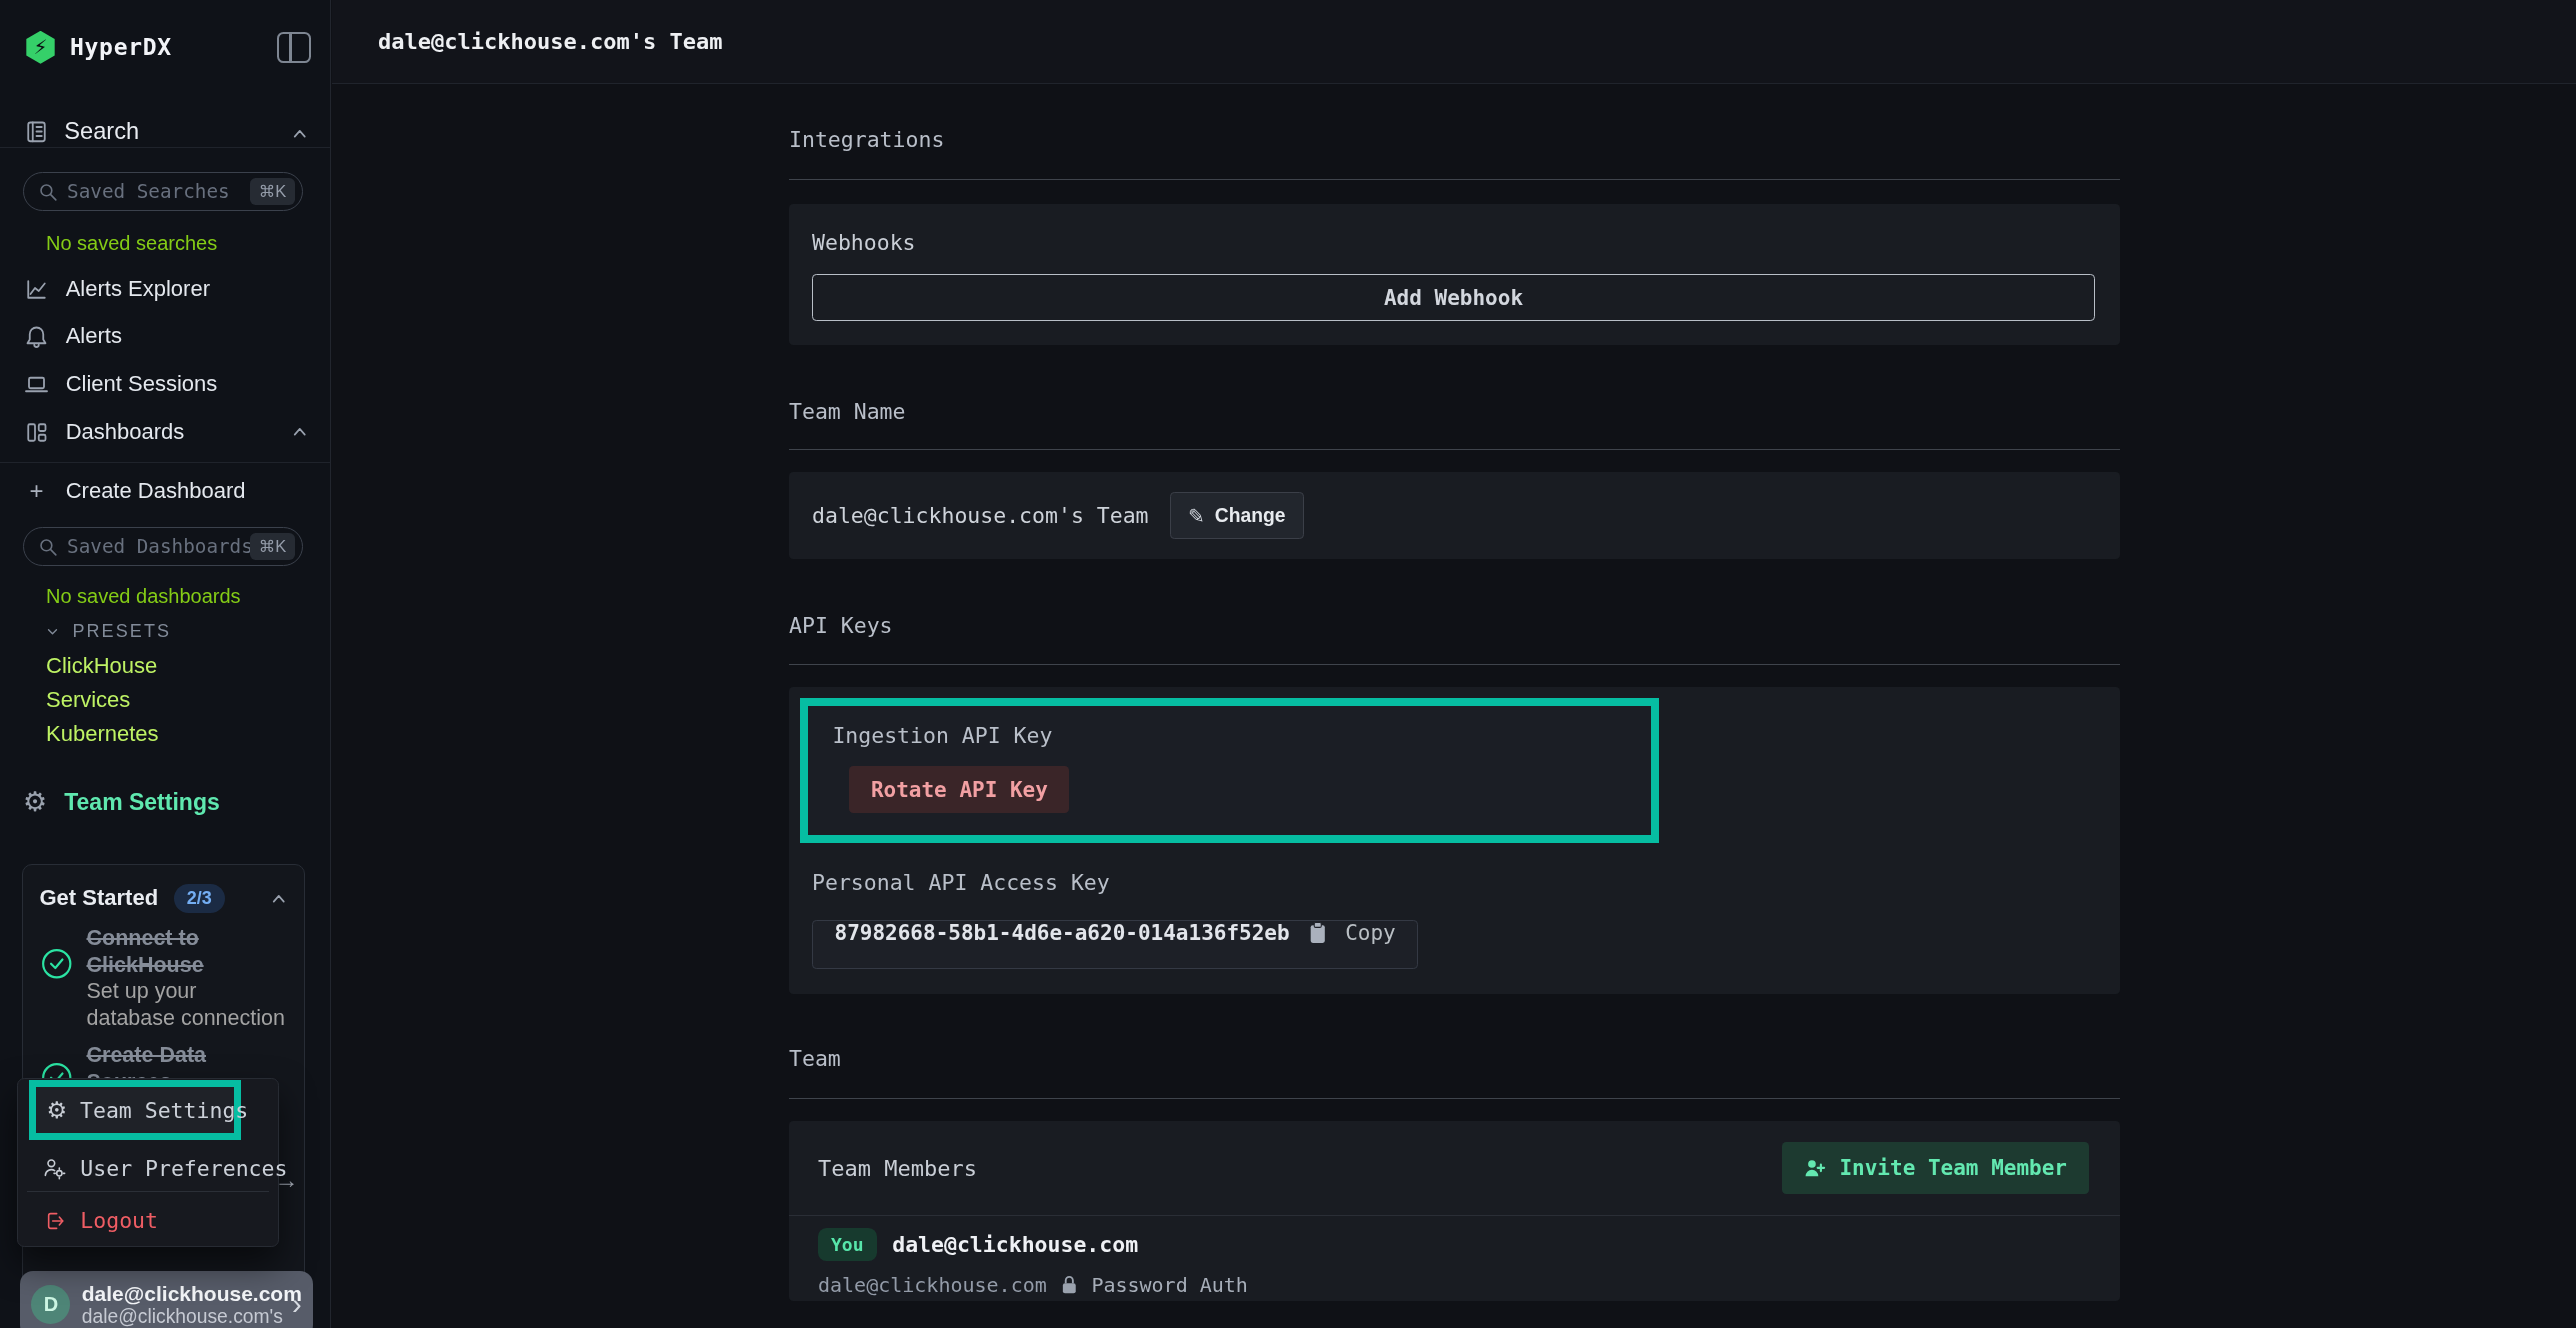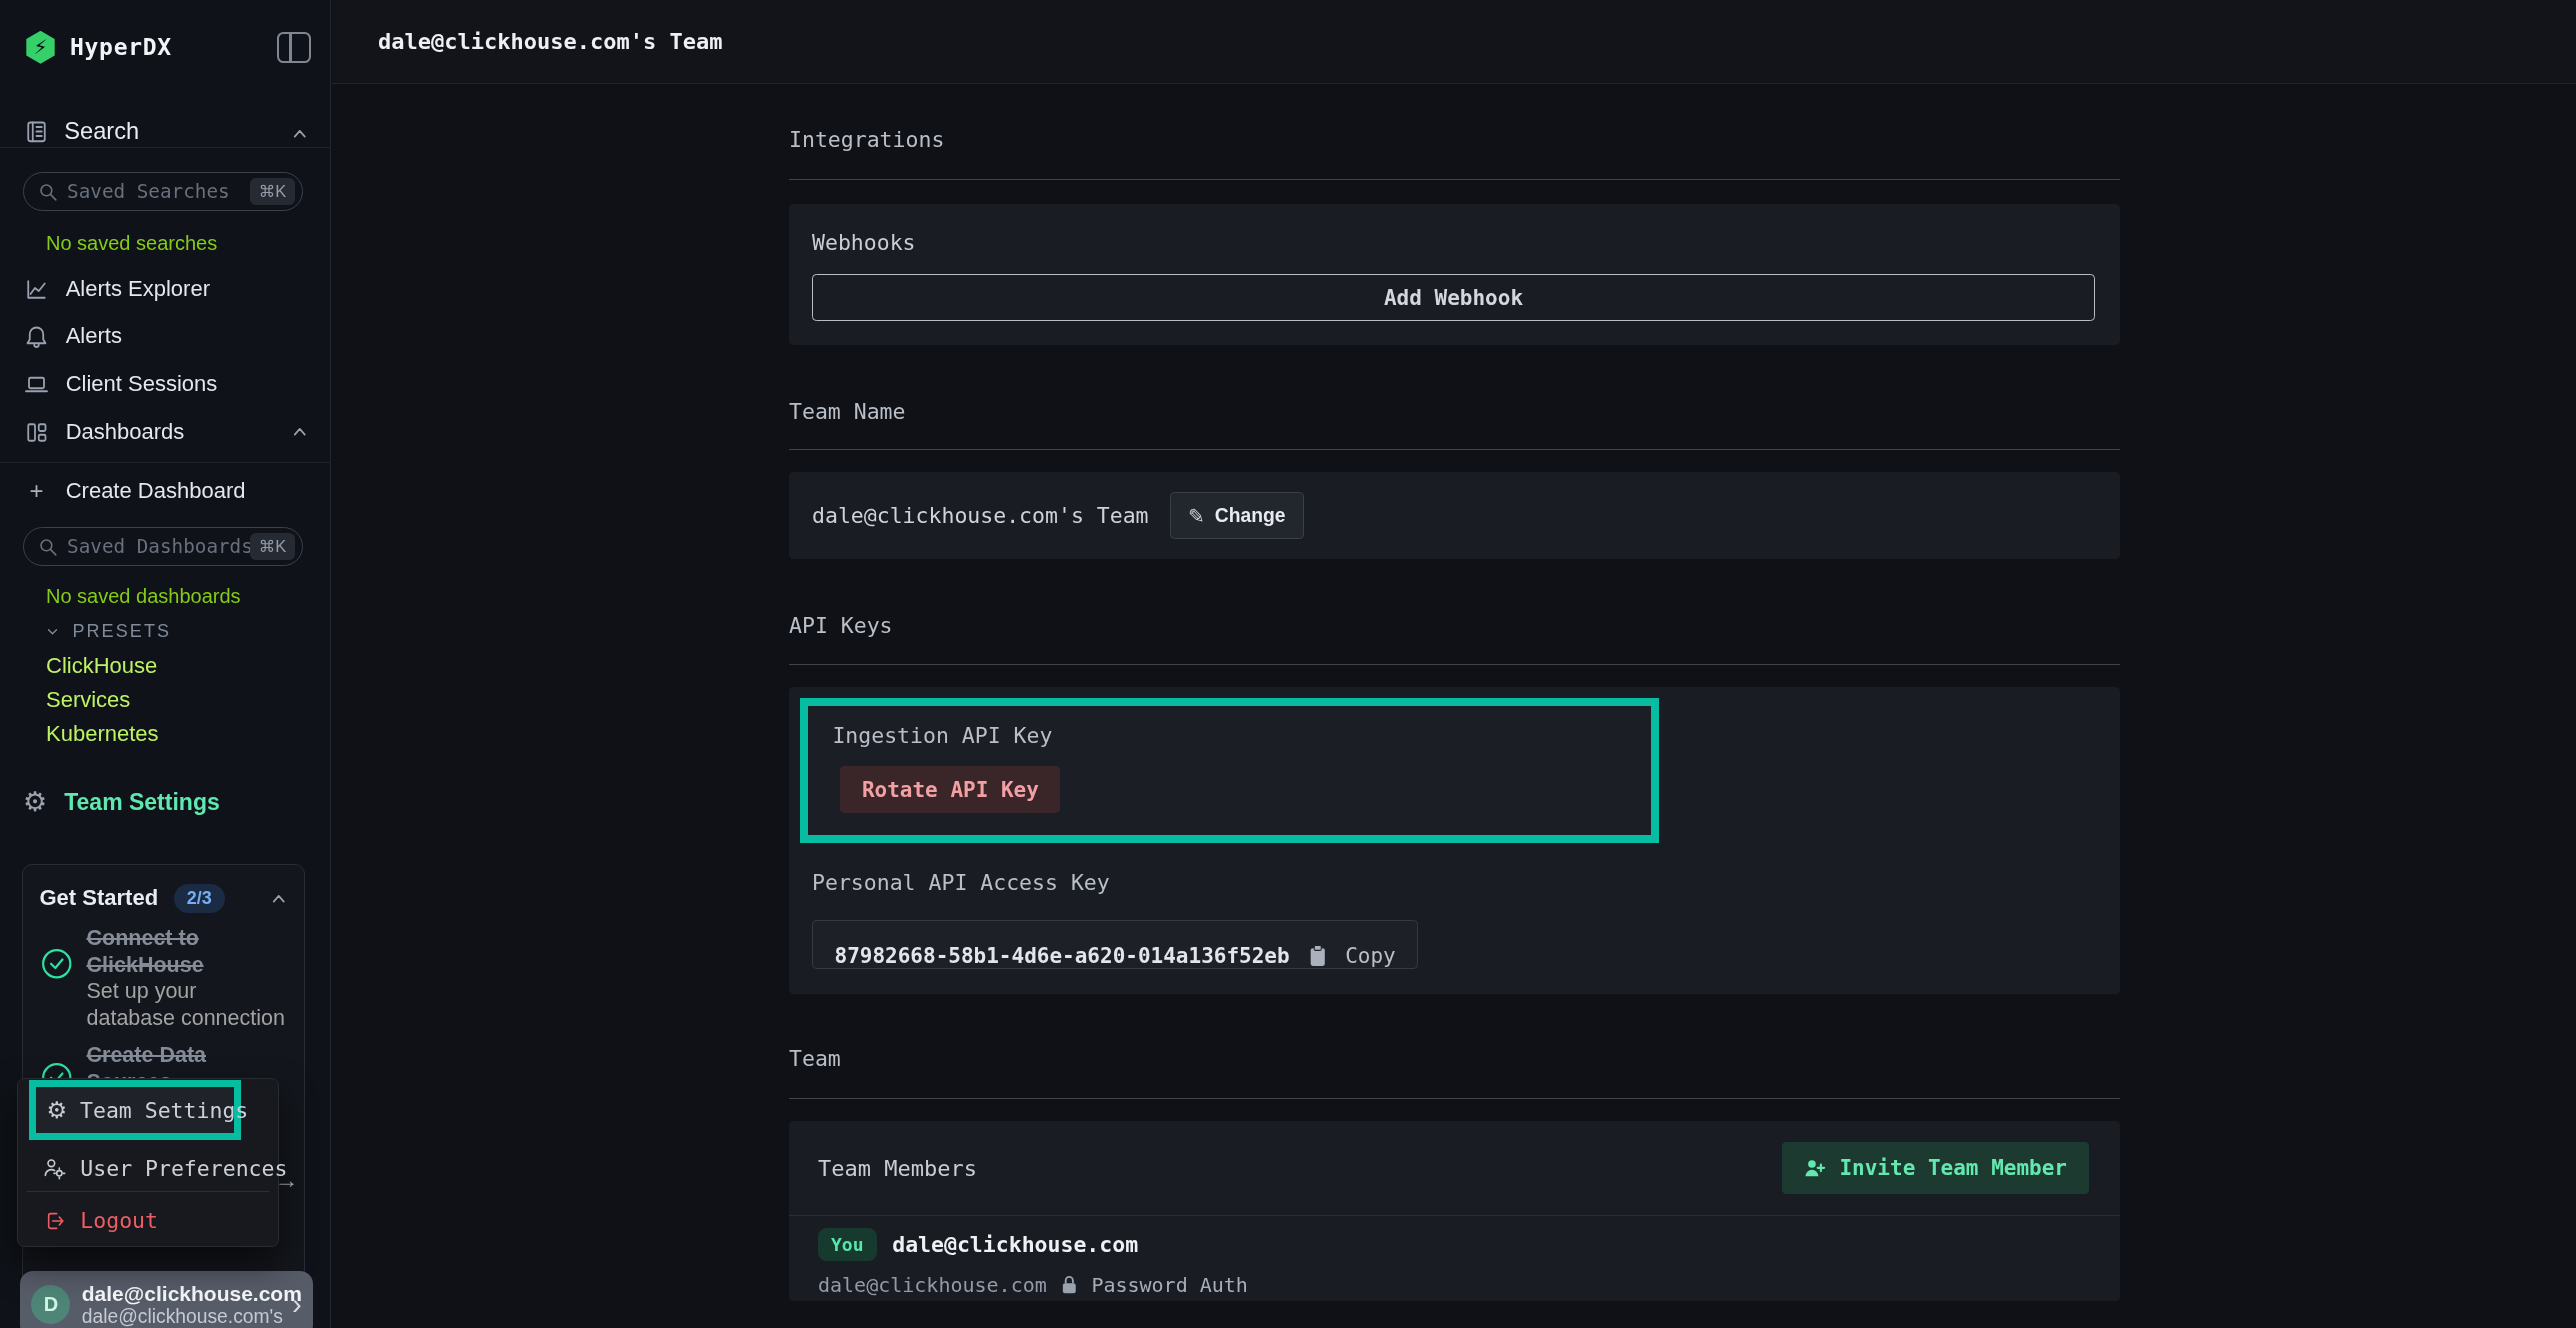--- a/index.html
+++ b/index.html
@@ -92,25 +92,25 @@
   .change-label{font-size:19.3px;font-weight:bold;color:#e8ebef}
   .pencil{font-size:20px;color:#cdd2d9}
 
   .hl-box{position:absolute;left:11.4px;top:11.4px;width:859px;height:145px;border:8.6px solid var(--teal);background:#1b1e25}
   .hl-label{position:absolute;left:24px;top:17px;font-family:var(--mono);font-size:21.5px;color:var(--muted)}
   .key-row{position:absolute;left:24px;top:60px;display:flex;align-items:center}
   .key-chip{height:47px;background:var(--chip-bg);border-radius:4.3px;display:flex;align-items:center;gap:18.6px;padding:0 20px}
   .key-text{font-family:var(--mono);font-weight:bold;font-size:21px;color:#dbdfe6;white-space:nowrap}
   .copied-check{font-size:18.6px;color:#c8cdd8}
   .copied-label{font-family:var(--mono);font-weight:bold;font-size:20px;color:#d3d7de}
-  .rotate-btn{margin-left:8px;height:47px;padding:0 21.5px;background:#3a2528;border-radius:4.3px;display:flex;align-items:center;cursor:pointer}
+  .rotate-btn{margin-left:17px;height:47px;padding:0 21.5px;background:#3a2528;border-radius:4.3px;display:flex;align-items:center;cursor:pointer}
   .rotate-label{font-family:var(--mono);font-weight:bold;font-size:21px;color:#f2a0a3;white-space:nowrap}
 
   .pk-label{position:absolute;left:23px;top:183px;font-family:var(--mono);font-size:21.5px;color:var(--muted)}
-  .pk-chip{position:absolute;left:23px;top:233px;height:49px;background:#1d2027;border:1.4px solid #343944;border-radius:4.3px;display:inline-flex;align-items:flex-end;gap:17px;padding:0 21.5px;cursor:pointer}
+  .pk-chip{position:absolute;left:23px;top:233px;height:49px;background:#1d2027;border:1.4px solid #343944;border-radius:4.3px;display:inline-flex;align-items:flex-start;gap:17px;padding:0 21.5px;cursor:pointer}
   .copy-label{font-family:var(--mono);font-size:21px;color:#b9bfc4}
 
   .tm-head{position:absolute;left:29px;right:31.5px;top:0;height:94px;display:flex;align-items:center}
   .invite-btn{margin-left:auto;height:52px;padding:0 21.5px;background:#1d3a30;border-radius:4.3px;display:flex;align-items:center;gap:13px;cursor:pointer}
   .invite-label{font-family:var(--mono);font-weight:bold;font-size:21px;color:#63e8b0;white-space:nowrap}
   .tm-divider{position:absolute;left:0;right:0;top:94px;height:1.4px;background:#2a2e36}
   .member-row{position:absolute;left:29px;top:107px;display:flex;align-items:center;gap:15.7px}
   .you-pill{height:33px;padding:0 13px;background:#173a2e;border-radius:8.6px;display:flex;align-items:center;font-family:var(--mono);font-weight:bold;font-size:18px;color:#57e6aa}
   .member-name{font-family:var(--mono);font-weight:bold;font-size:21.5px;color:#eff1f5}
   .member-meta{position:absolute;left:29px;top:152px;display:flex;align-items:center;gap:13px;font-family:var(--mono);font-size:20px;color:#939ba8}

